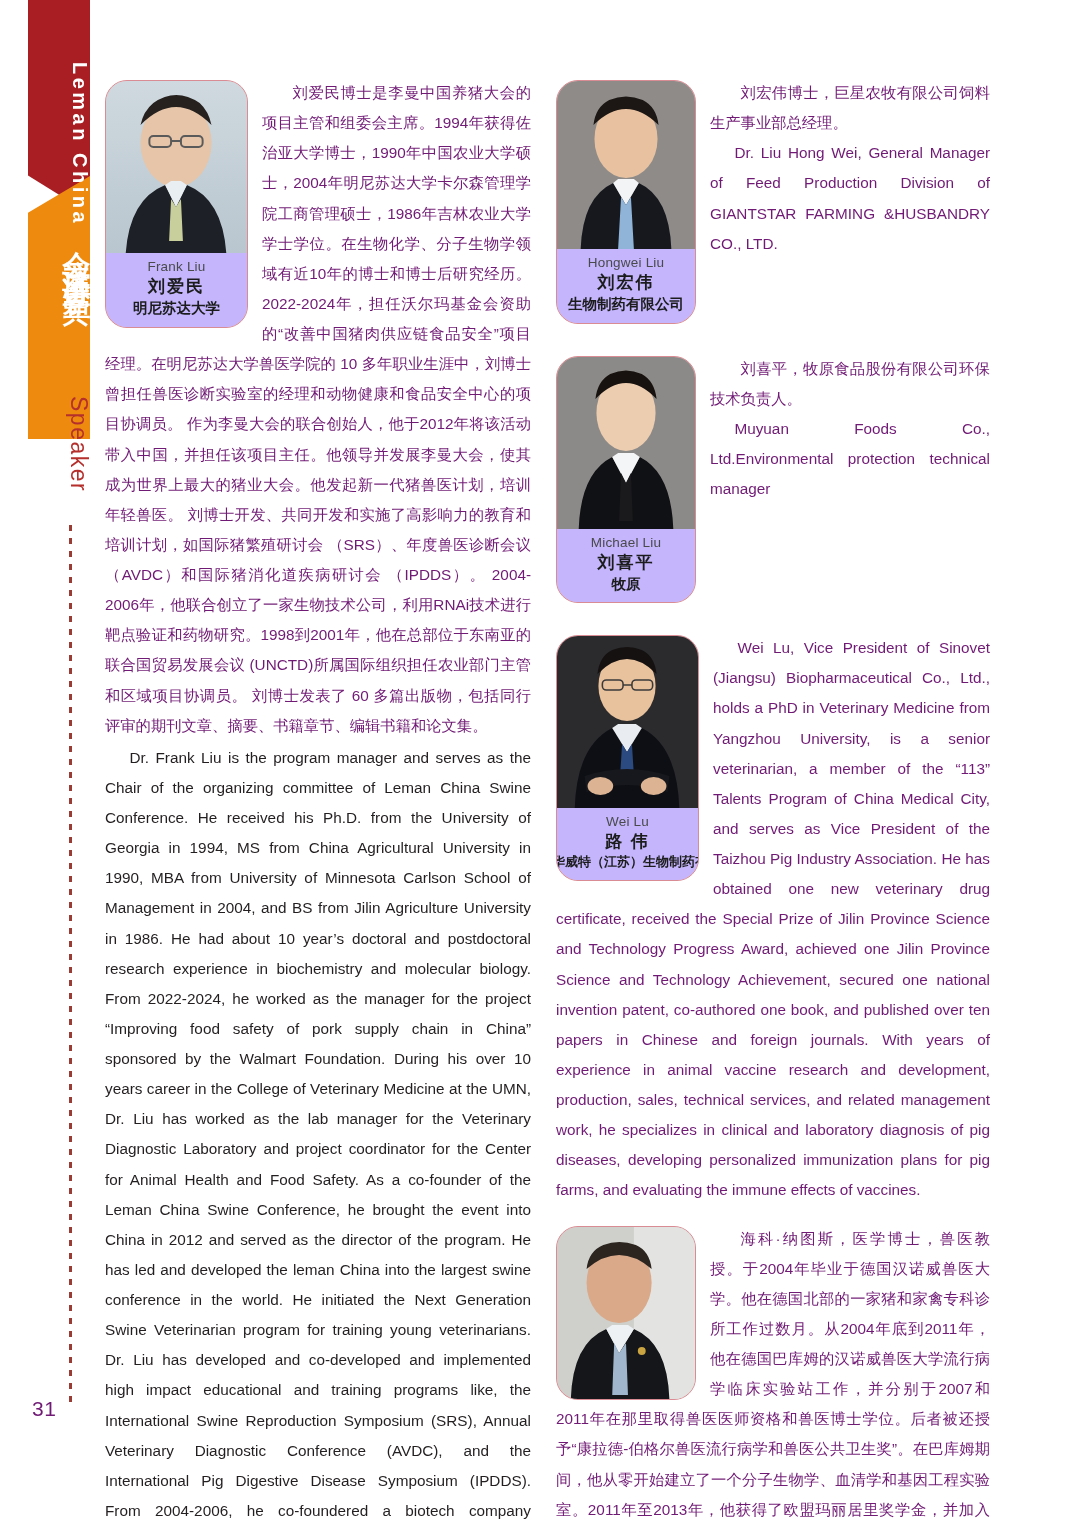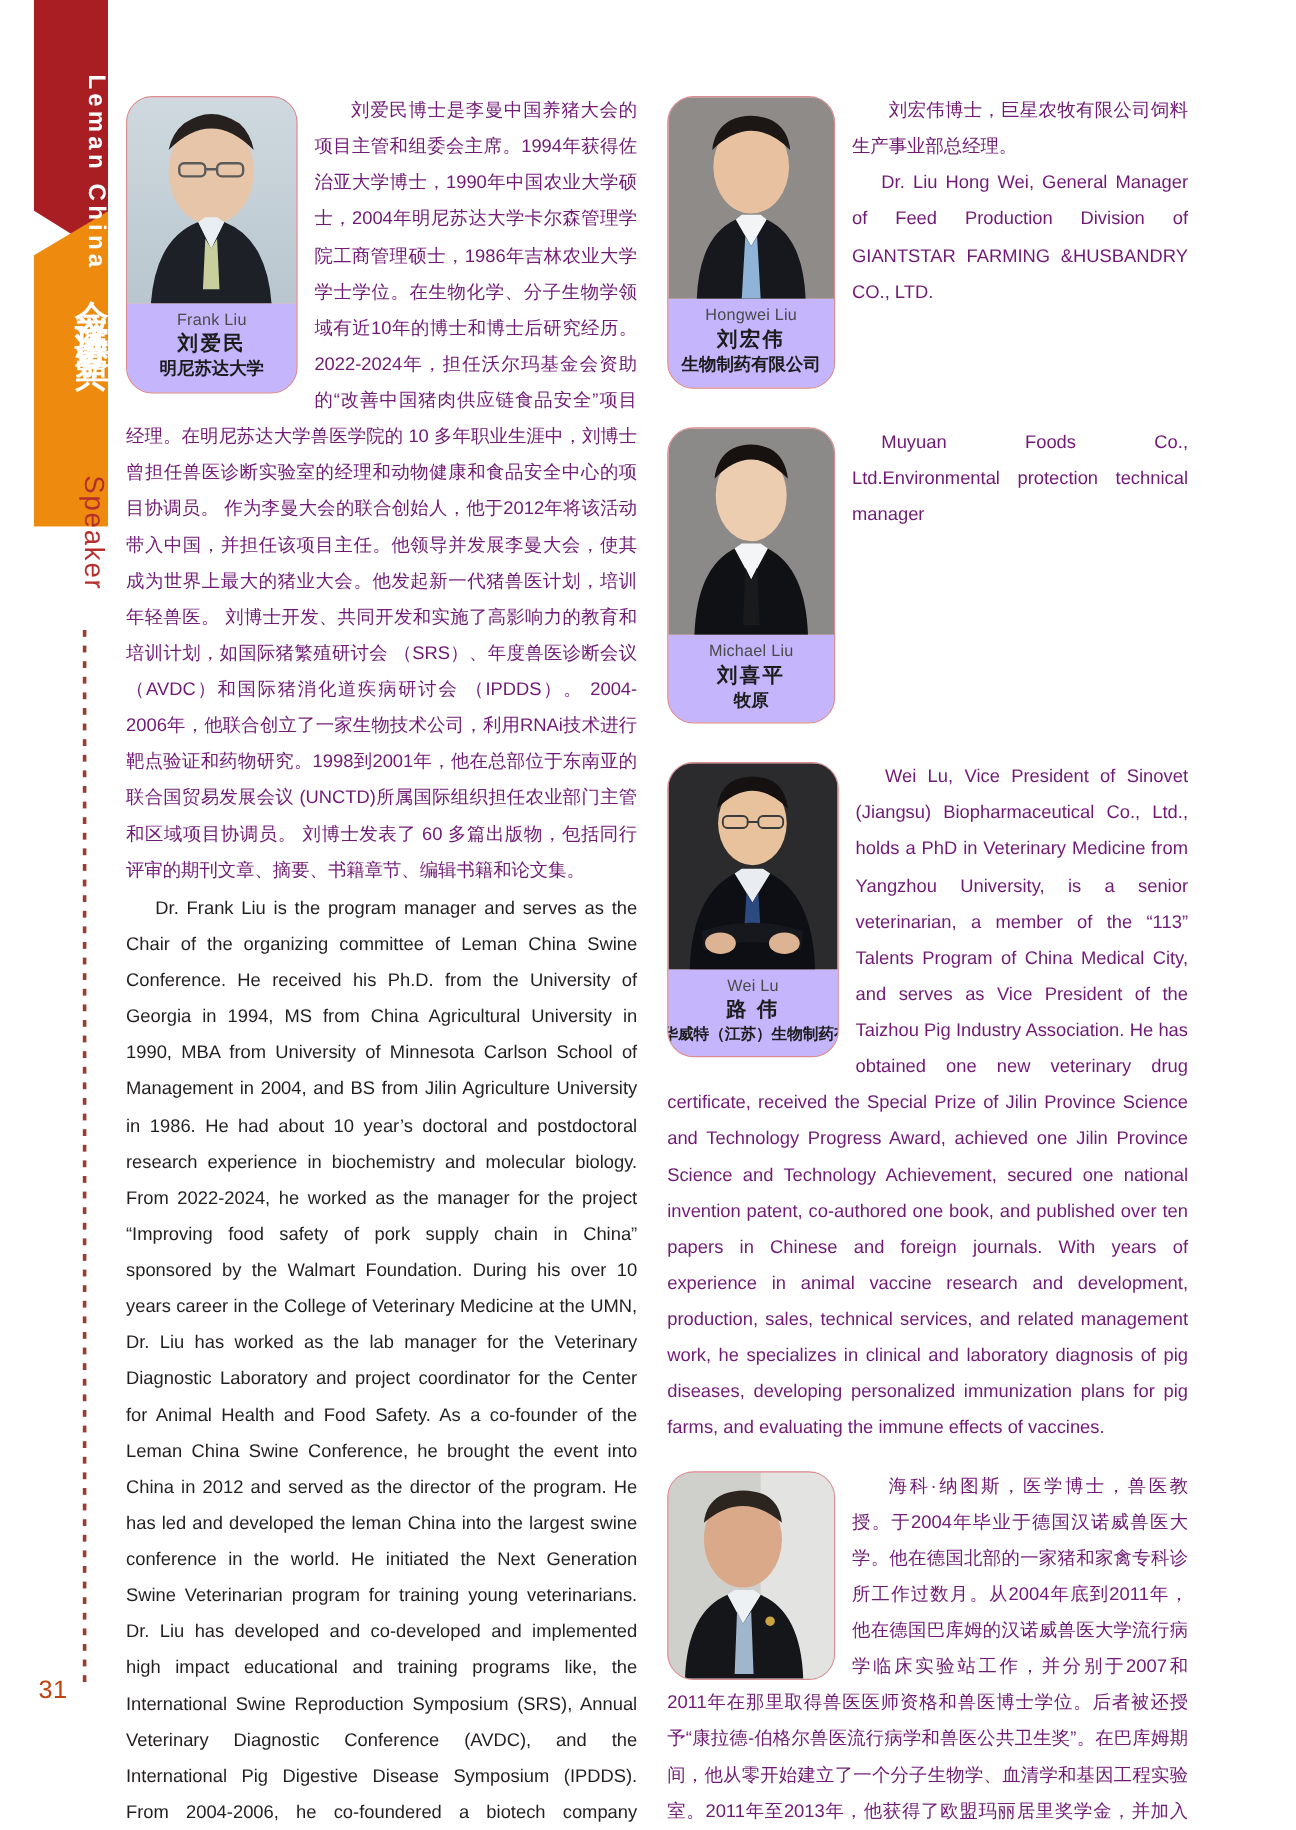--- a/index.html
+++ b/index.html
@@ -86,21 +86,21 @@
     width: 3px;
     height: 880px;
     background-image: linear-gradient(to bottom, #9A3B34 0 6px, transparent 6px 13px);
     background-size: 3px 13px;
   }
   .page-num {
     position: absolute;
     left: 32px;
     top: 1397px;
     font-size: 21px;
-    color: #c2410c;
+    color: #701a75;
     letter-spacing: 0.5px;
   }
 
   
   .watermark {
     position: absolute;
     left: 10px;
     top: 1546px;
     display: flex;
     align-items: center;
@@ -318,20 +318,21 @@
           </div>
           <div class="pcard-cap">
             <div class="cap-en">Michael Liu</div>
             <div class="cap-cn">刘喜平</div>
             <div class="cap-org">牧原</div>
           </div>
         </div>
       </div>
 
       <div class="bodytext" style="overflow:hidden;">
+        <p>刘喜平，牧原食品股份有限公司环保技术负责人。</p>
         <p class="en" style="text-indent:1.6em;">Muyuan Foods Co., Ltd.Environmental protection technical manager</p>
       </div>
     </div>
 
     <div style="height:26px;"></div>
 
     <div class="blk clearfix">
       <div class="float-card" style="width:143px;">
         <div class="pcard">
           <div class="pcard-photo" style="height:172px;">

